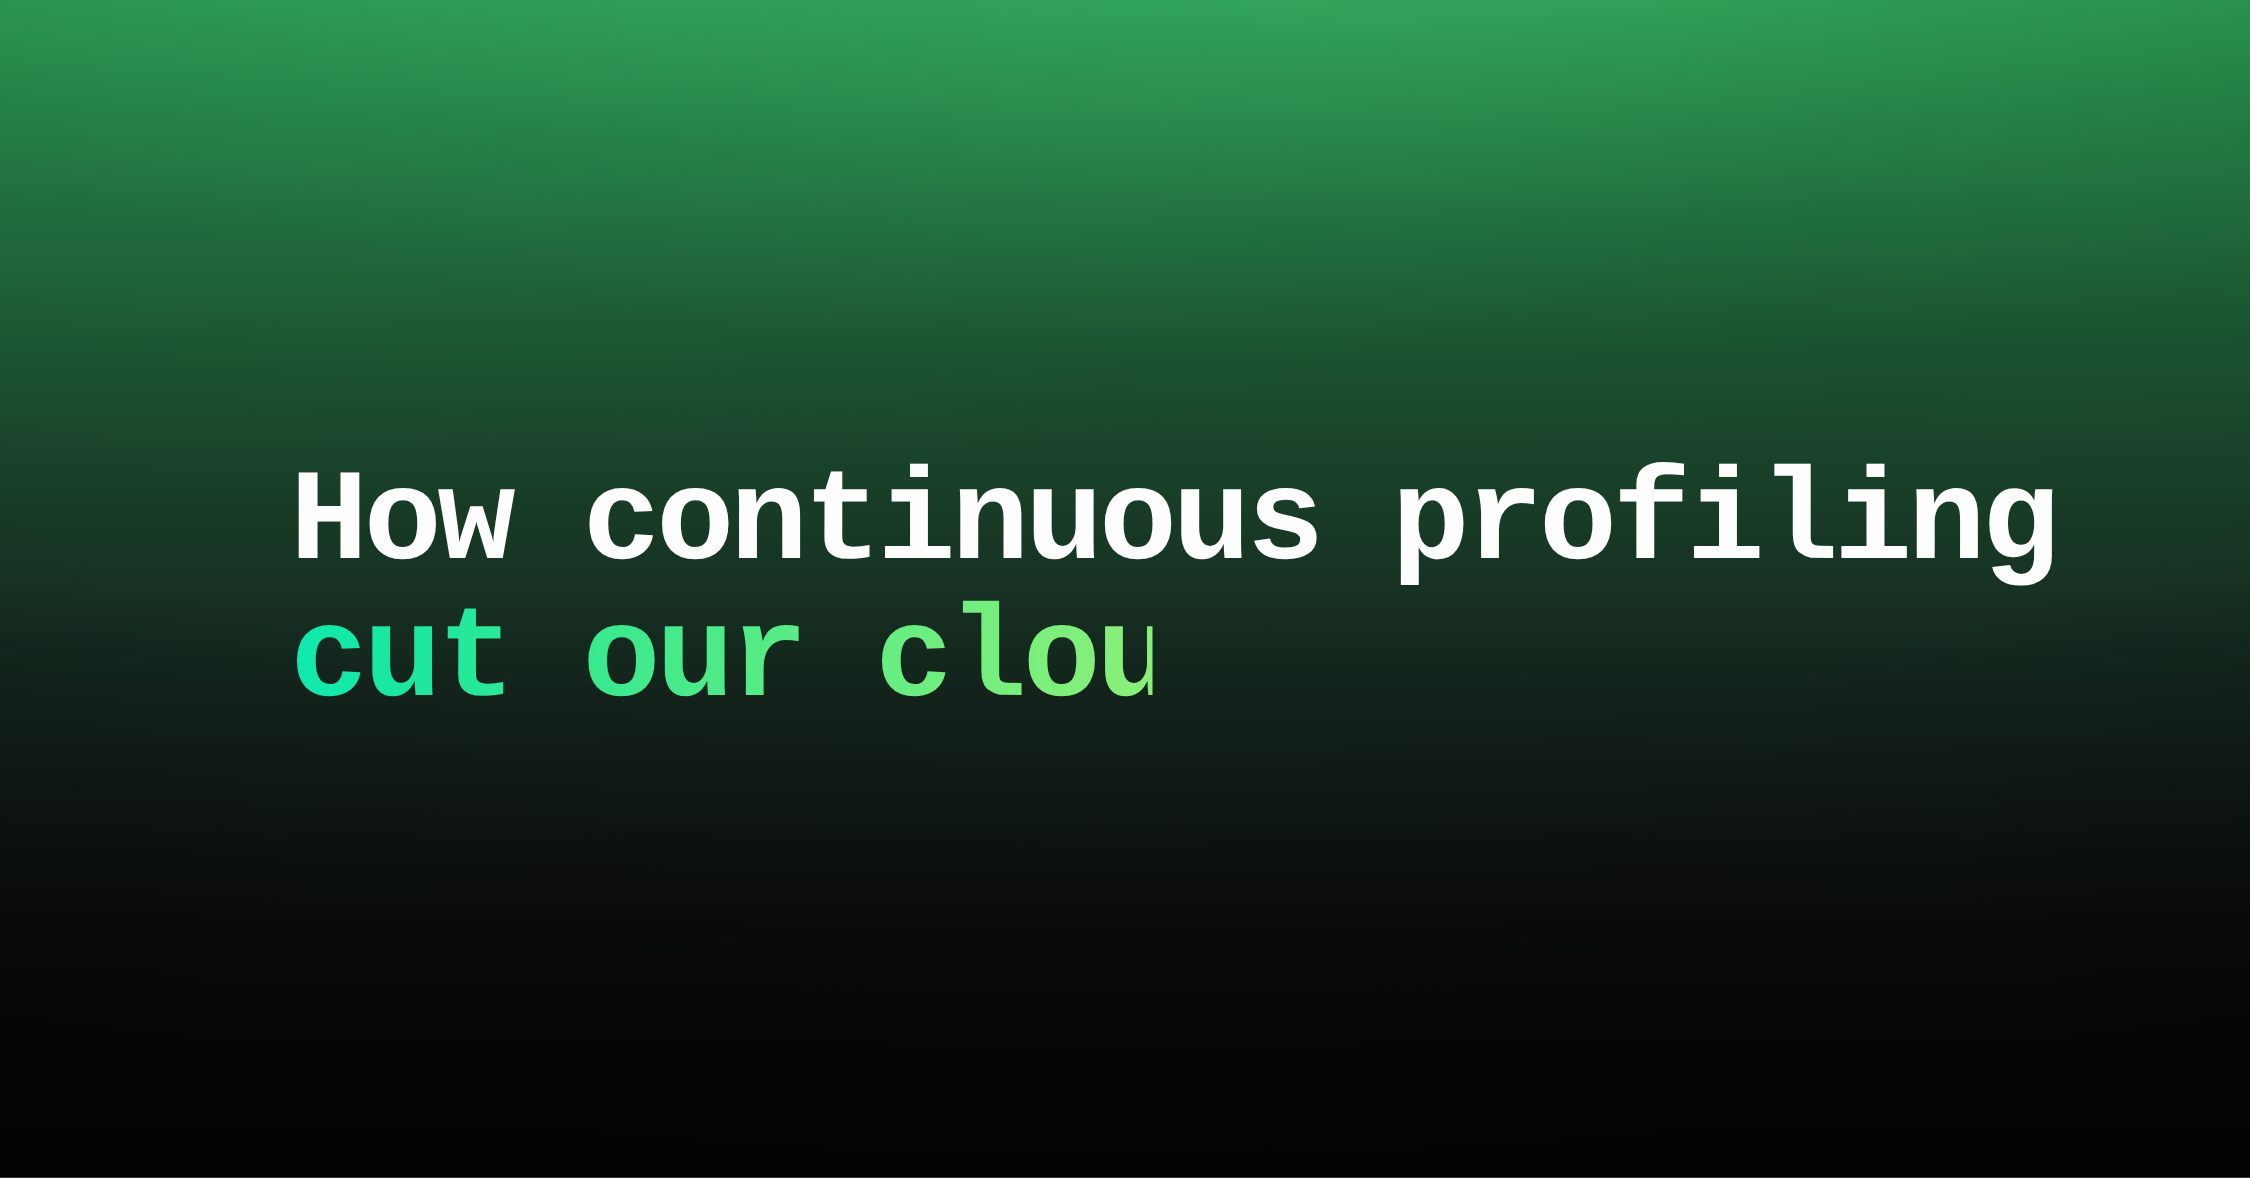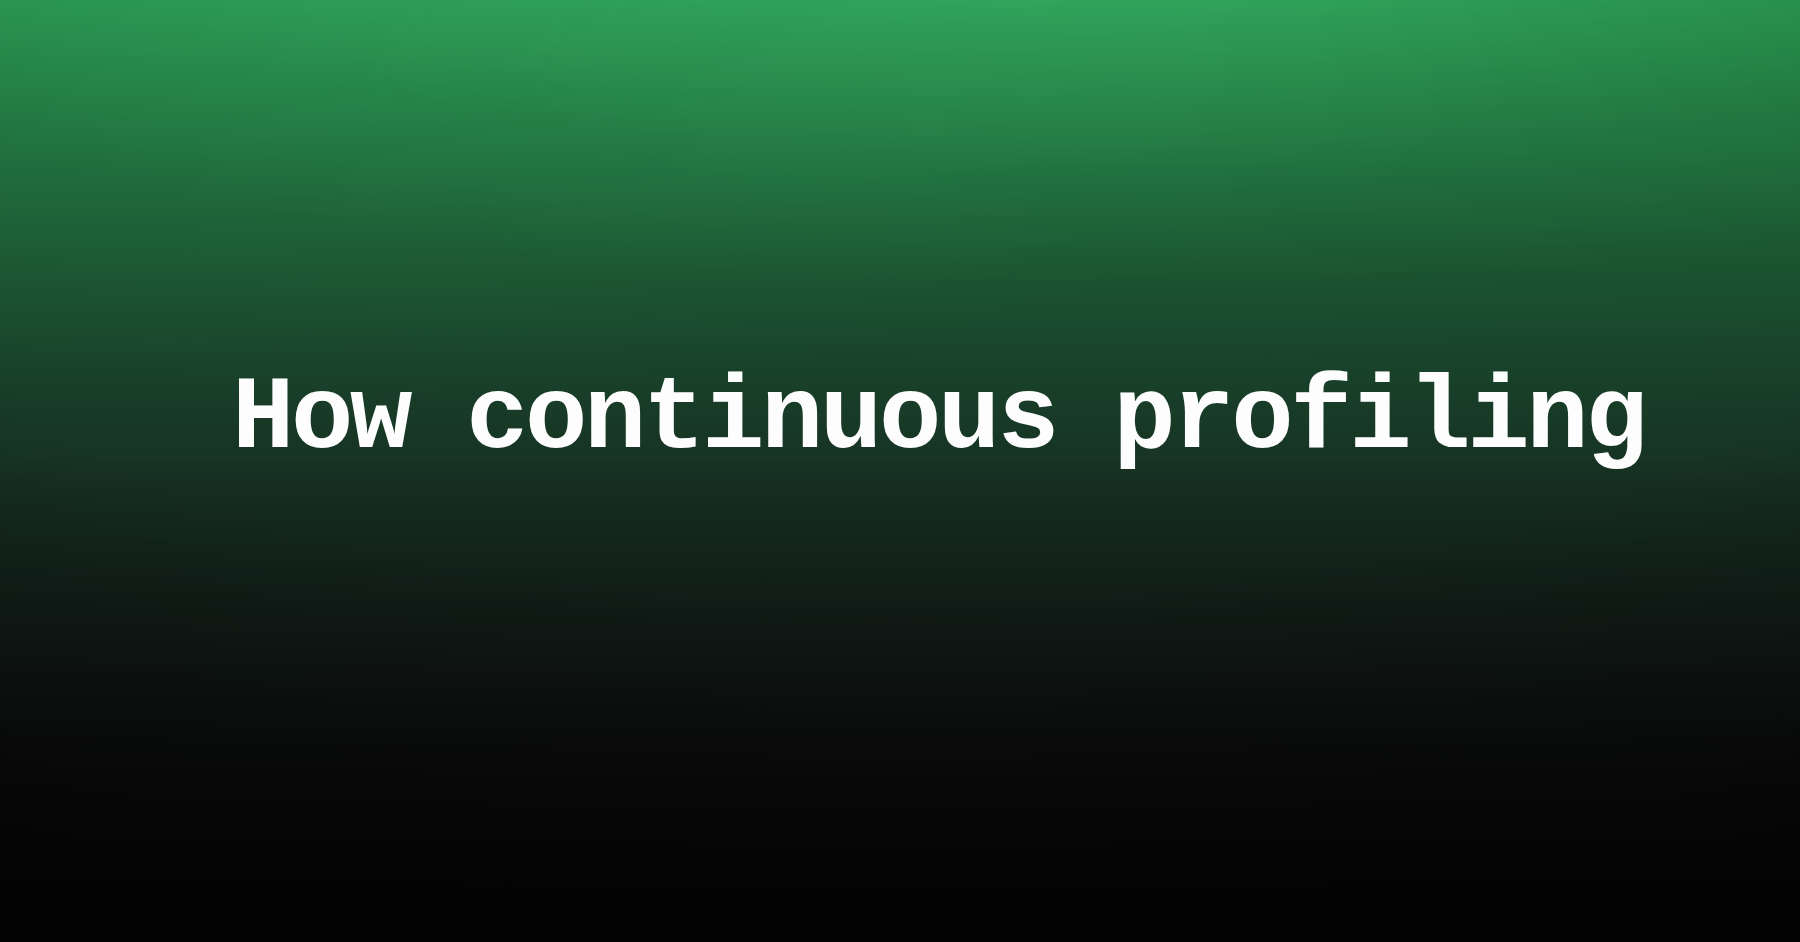--- a/index.html
+++ b/index.html
@@ -169,15 +169,16 @@
 <div id="stage" style="width: 1800px; height: 942px;">
 
   <div class="bg-base"></div>
   <div class="bg-glow-a"></div>
   <div class="bg-glow-b"></div>
   <div class="bg-vignette"></div>
   <div class="bg-noise"></div>
 
   <h1 class="headline">
     <span class="line line-1">How continuous profiling</span>
+    <span class="line line-2">cut our cloud spend</span>
   </h1>
 
 </div>
 
 </body></html>

